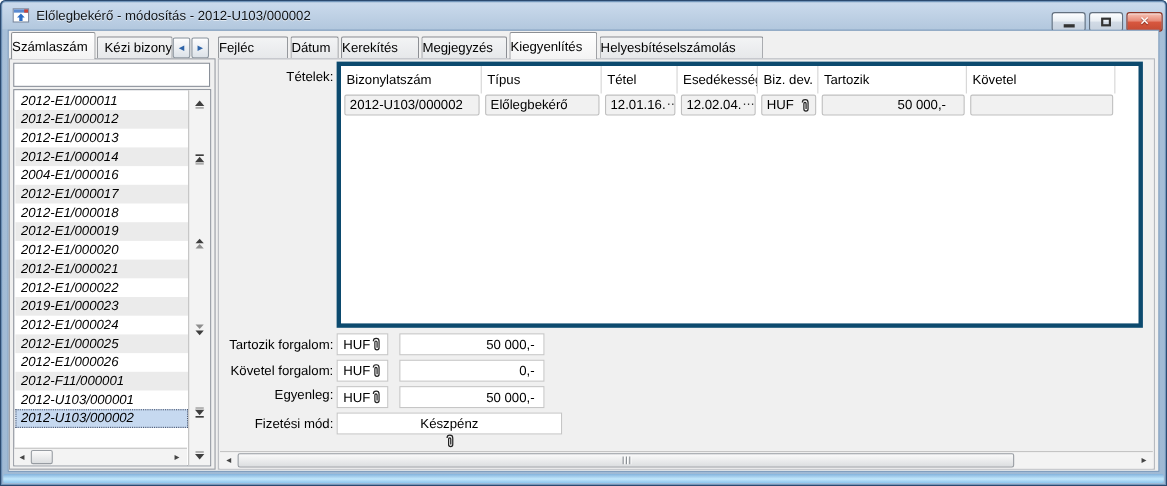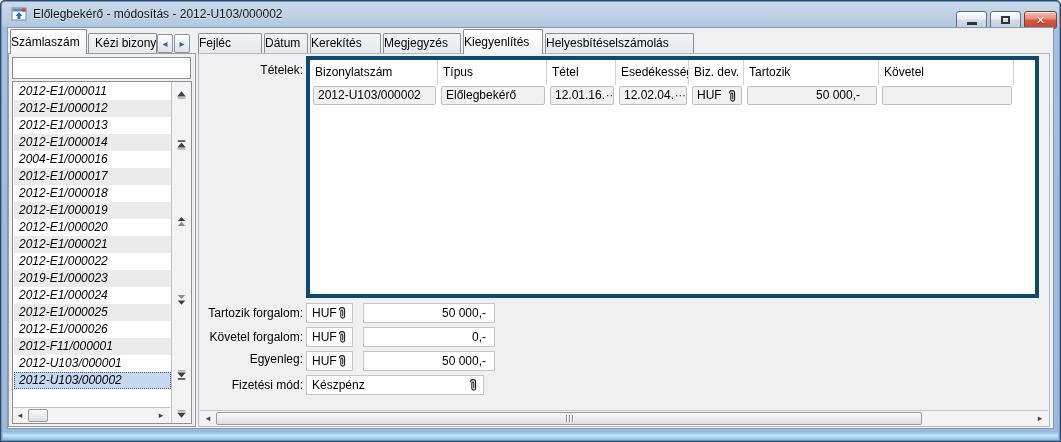--- a/index.html
+++ b/index.html
@@ -341,21 +341,21 @@
           <span class="grow">HUF</span>
           <svg class="clip-icon" width="10" height="14">
             <use href="#i-clip"></use>
           </svg>
         </div>
       <div class="fbox num" style="left:164px;top:297px;width:132px;">
           <span>50 000,-</span>
         </div>
 
       <div class="field-label" style="top:321px;">Fizetési mód:</div>
-      <div class="fbox" style="left:107px;top:321px;width:178px;">
+      <div class="fbox" style="left:107px;top:321px;width:205px;flex-direction:column;">
           <span class="grow">Készpénz</span>
           <svg class="clip-icon" width="10" height="14">
             <use href="#i-clip"></use>
           </svg>
         </div>
 
       <div id="rp-hscroll">
         <div class="hs-arrow" style="left:1px">◂</div>
         <div class="hs-thumb">
           <span class="grip-line"></span>

